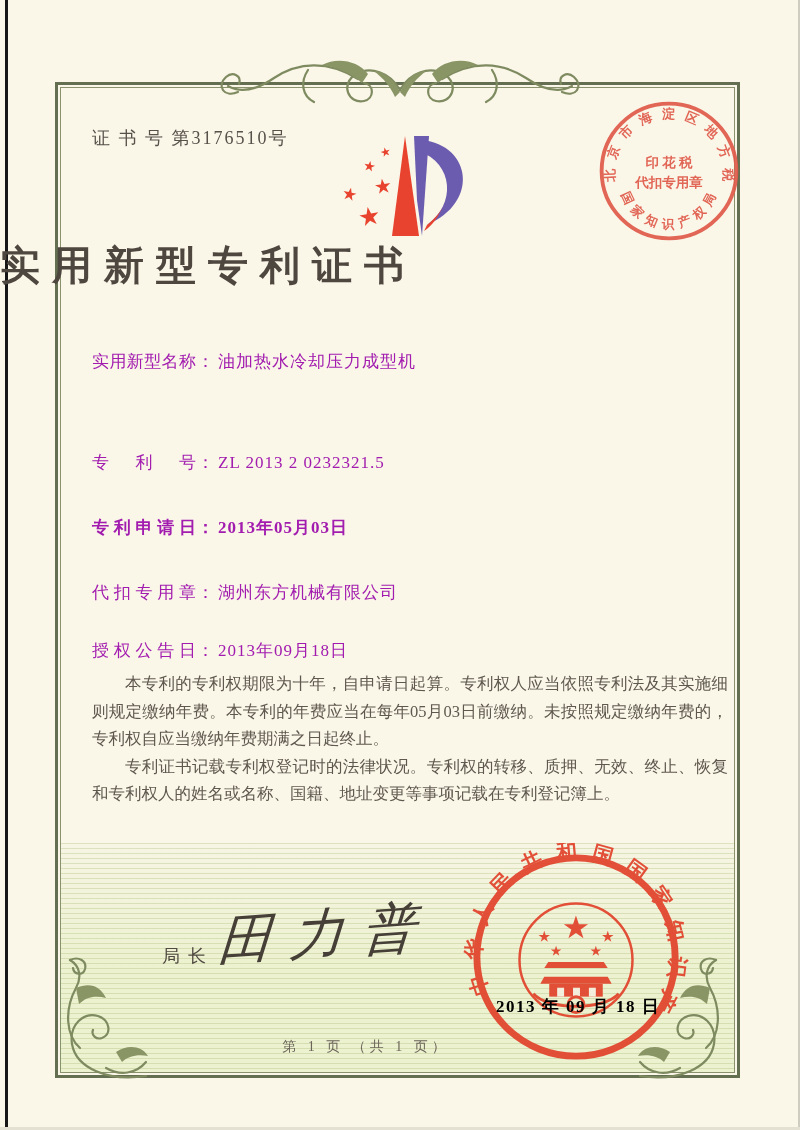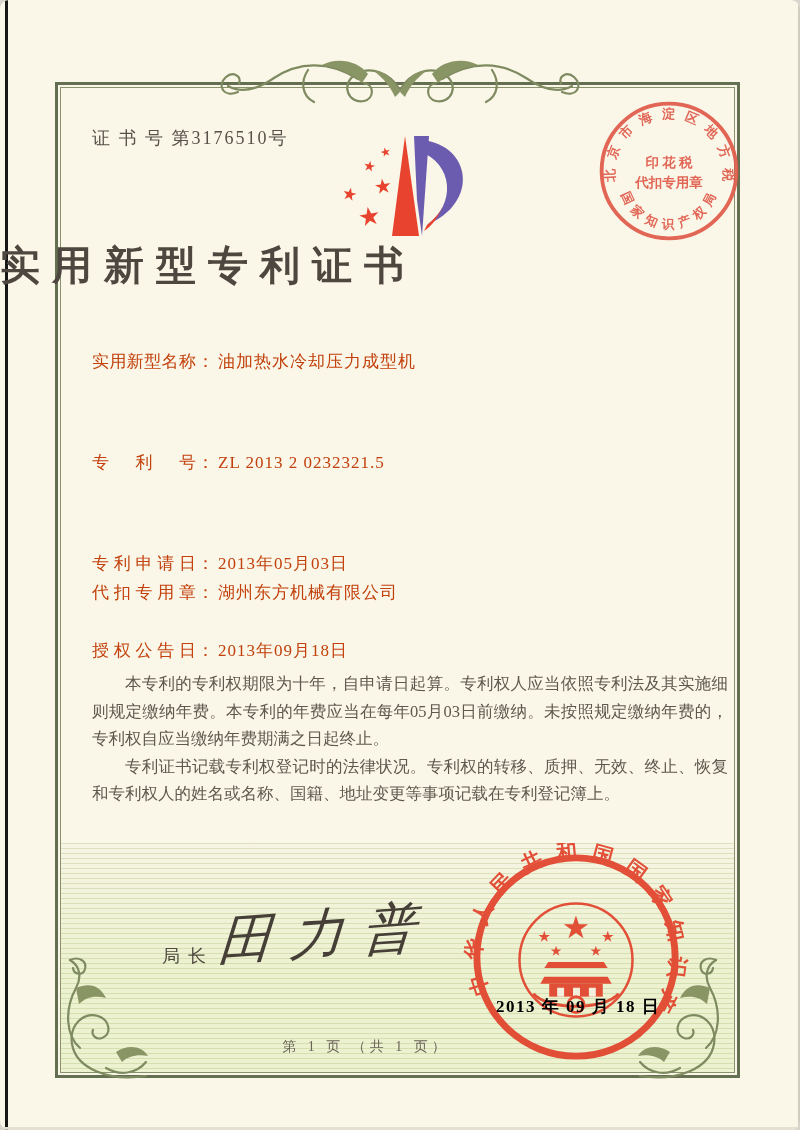--- a/index.html
+++ b/index.html
@@ -1,17 +1,17 @@
 <!DOCTYPE html>
 <html><head>
 <meta charset="utf-8">
 <style>
   html,body{margin:0;padding:0;background:#d8d5cc;}
   .page{position:relative;width:800px;height:1130px;margin:0 auto;background:#faf6e8;overflow:hidden;
-        font-family:"Liberation Serif","DejaVu Serif",serif;color:#5a544b;border-radius:9px;}
+        font-family:"Liberation Serif","DejaVu Serif",serif;color:#5a544b;}
   .edge-left{position:absolute;left:5px;top:0;width:3px;height:100%;background:#161616;}
   .edge-right{position:absolute;right:0;top:0;width:2px;height:100%;background:#cfccc0;}
   .edge-bottom{position:absolute;left:0;bottom:0;width:100%;height:3px;background:#e4e0d2;}
 
   .frame{position:absolute;left:55px;top:82px;width:685px;height:996px;border:3px solid #646e50;box-sizing:border-box;}
   .frame-inner{position:absolute;inset:2px;border:1px solid #8a916d;}
 
   .guilloche{position:absolute;left:61px;top:843px;width:673px;height:230px;
     background-image:
       repeating-linear-gradient(180deg, rgba(160,178,104,0.30) 0 1px, rgba(160,178,104,0) 1px 5px),
@@ -29,21 +29,21 @@
   .logo{position:absolute;left:330px;top:130px;width:150px;height:112px;}
   .logo svg{position:absolute;inset:0;}
   .lstar{position:absolute;color:#e8432e;line-height:1;}
 
   .tax-stamp{position:absolute;left:592px;top:94px;width:154px;height:154px;opacity:0.92;}
   .tax-stamp text{fill:#e05a4a;font-weight:bold;}
 
   .title{position:absolute;left:0;right:0;top:238px;margin:0;
          font-size:40px;font-weight:600;letter-spacing:12px;color:#4e473f;}
 
-  .field{position:absolute;left:92px;font-size:17px;color:#c2410c;white-space:nowrap;}
+  .field{position:absolute;left:92px;font-size:17px;color:#a21caf;white-space:nowrap;}
   .flabel{display:inline-block;width:104px;text-align:justify;text-align-last:justify;vertical-align:bottom;}
   .fcolon{margin:0 4px 0 1px;}
   .fvalue{letter-spacing:1px;}
 
   .paras{position:absolute;left:92px;top:670px;width:636px;font-size:16.5px;line-height:27.5px;
          text-align:justify;color:#5f584e;}
   .paras p{margin:0;text-indent:2em;}
 
   .sig-role{position:absolute;left:162px;top:944px;font-size:18px;letter-spacing:8px;color:#4f4941;}
   .sig-name{position:absolute;left:218px;top:898px;font-size:54px;font-style:italic;letter-spacing:18px;
@@ -136,21 +136,21 @@
   </svg>
 
   <h1 class="title">实用新型专利证书</h1>
 
   <div class="field" style="top:350px;">
     <span class="flabel">实用新型名称</span><span class="fcolon">：</span><span class="fvalue">油加热水冷却压力成型机</span>
   </div>
   <div class="field" style="top:451px;">
     <span class="flabel">专利号</span><span class="fcolon">：</span><span class="fvalue">ZL 2013 2 0232321.5</span>
   </div>
-  <div class="field" style="top:552px;">
+  <div class="field" style="top:516px;font-weight:bold;">
     <span class="flabel">专利申请日</span><span class="fcolon">：</span><span class="fvalue">2013年05月03日</span>
   </div>
   <div class="field" style="top:581px;">
     <span class="flabel">代扣专用章</span><span class="fcolon">：</span><span class="fvalue">湖州东方机械有限公司</span>
   </div>
   <div class="field" style="top:639px;">
     <span class="flabel">授权公告日</span><span class="fcolon">：</span><span class="fvalue">2013年09月18日</span>
   </div>
 
   <div class="paras">

